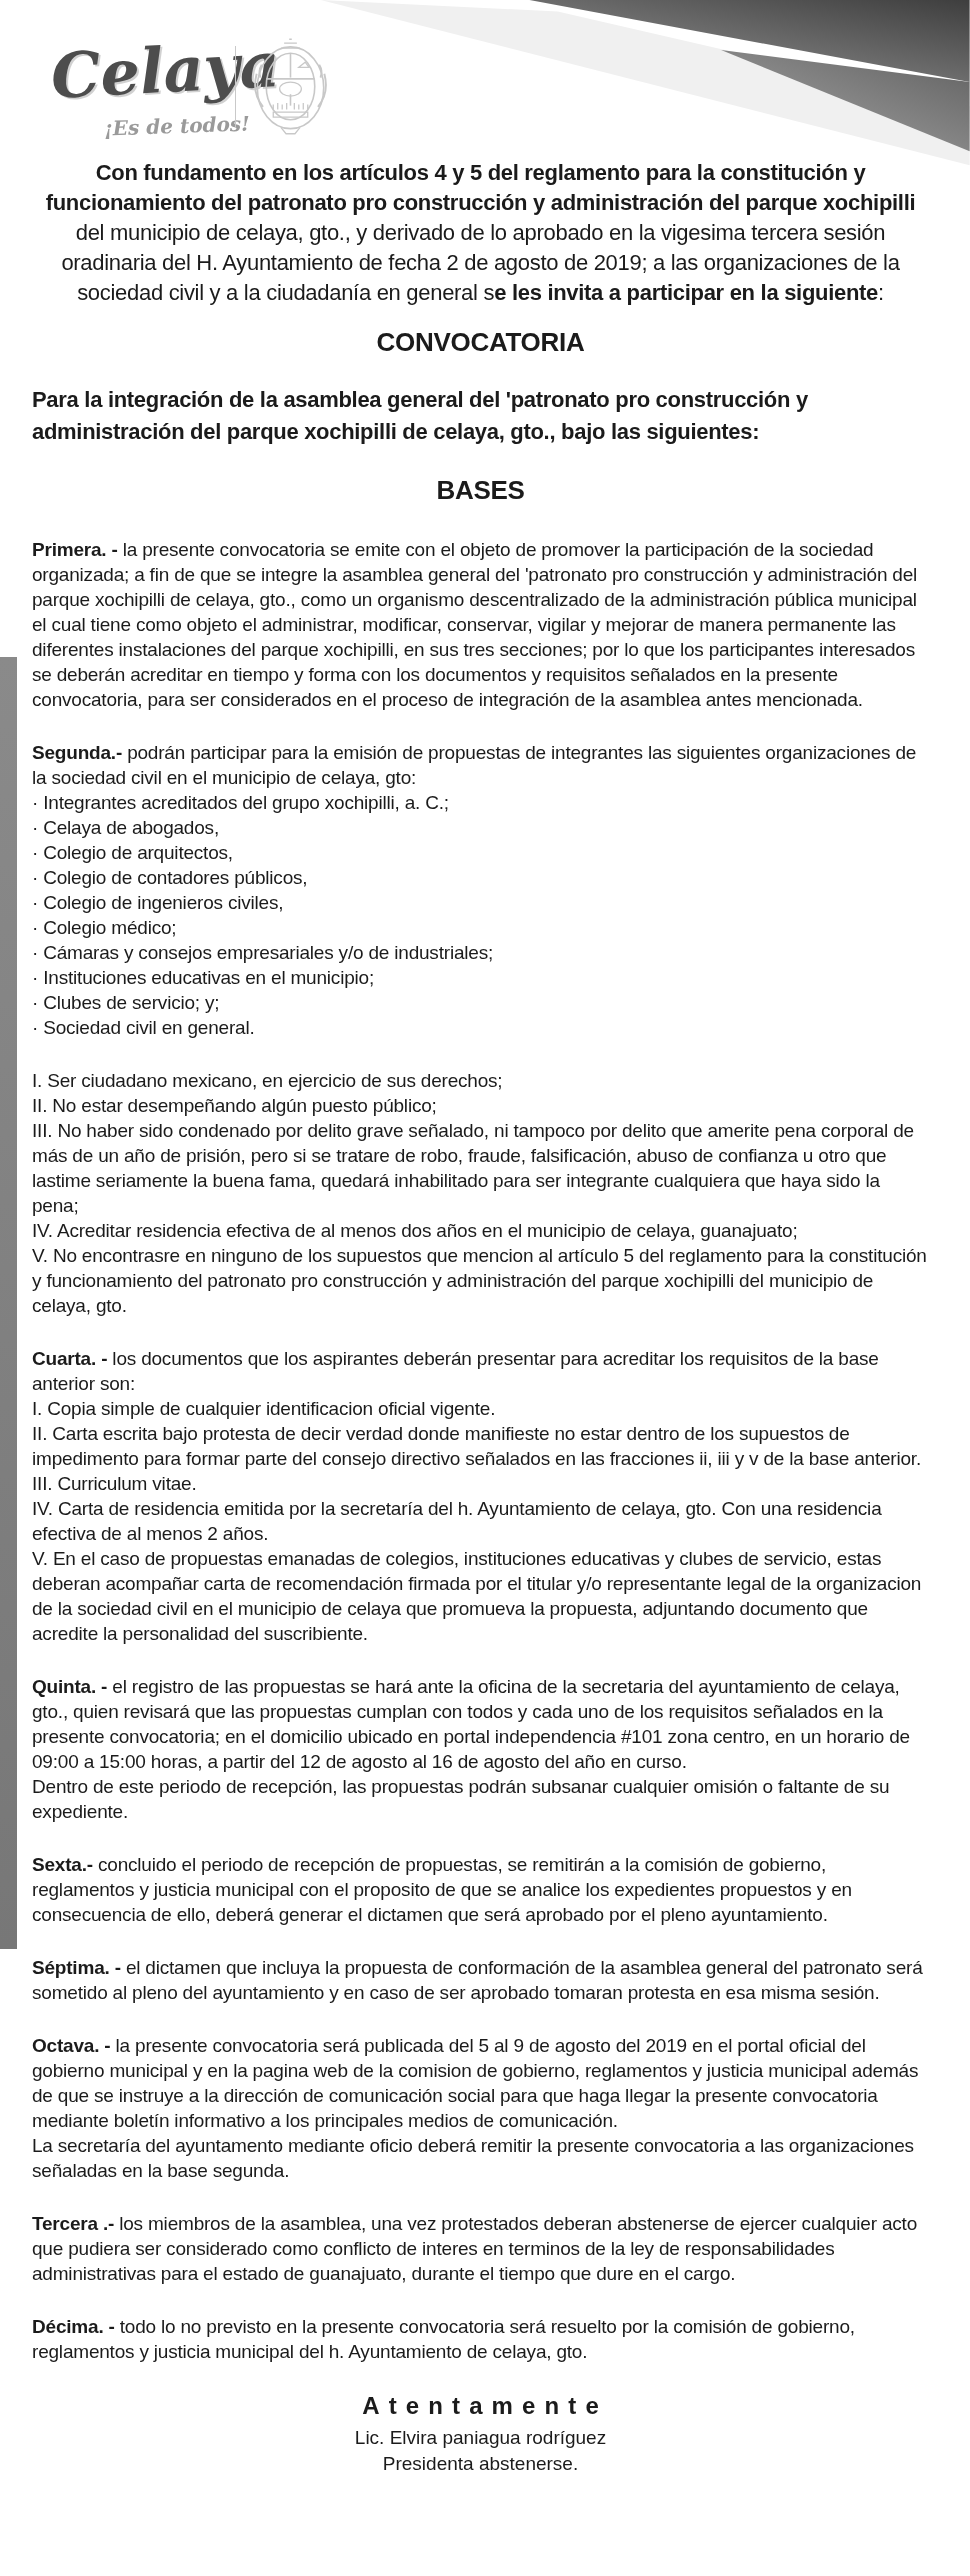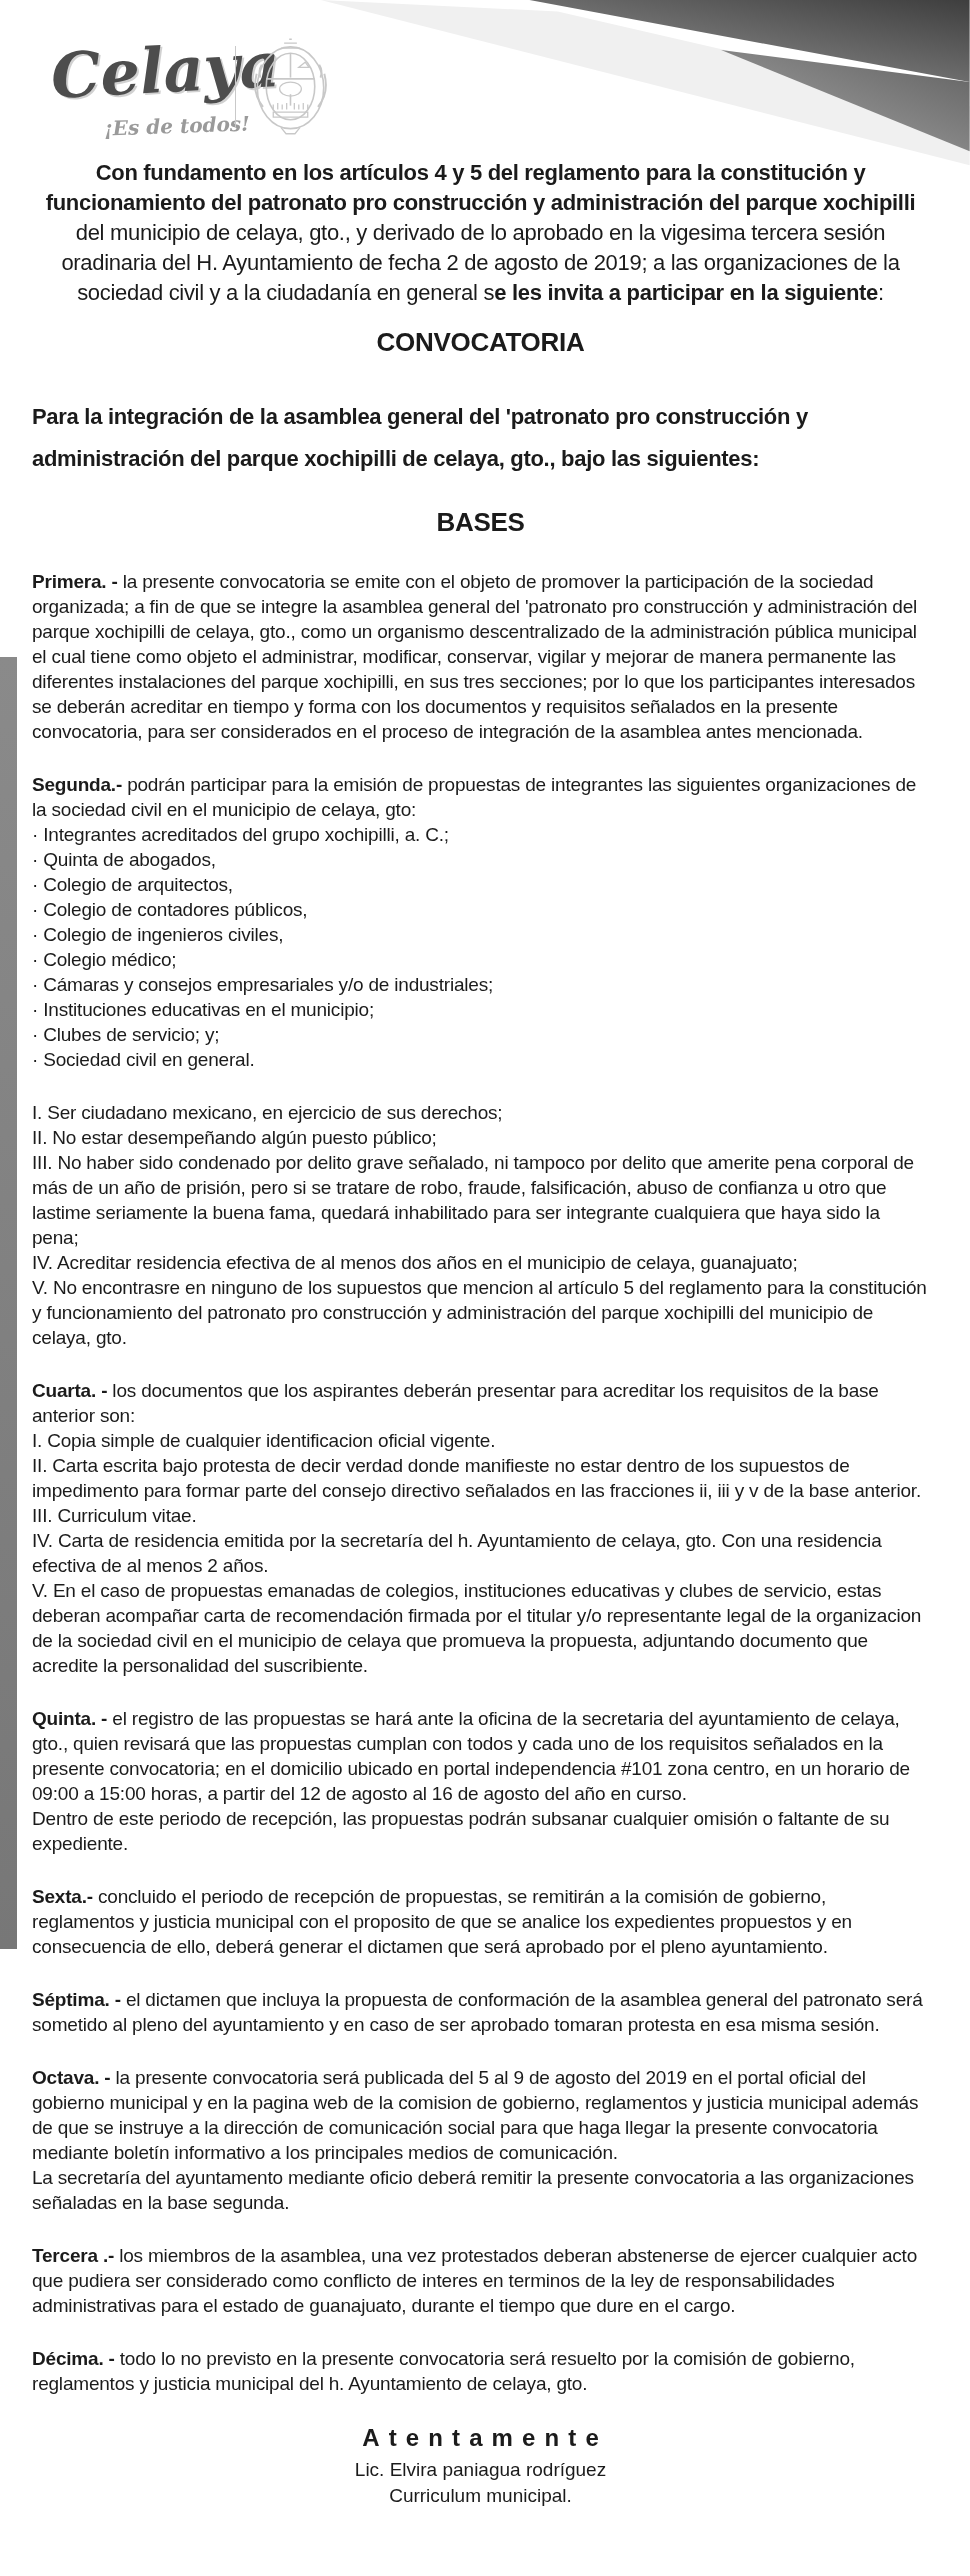--- a/index.html
+++ b/index.html
@@ -37,21 +37,21 @@
   .intro{
     text-align:center;font-size:22px;line-height:30px;
     letter-spacing:-0.3px;margin:0 6.4px;
   }
   .intro .b,.bline .b,.pintegr{font-weight:bold;}
   .h-conv,.h-bases{
     text-align:center;font-weight:bold;font-size:26px;letter-spacing:-0.3px;
   }
   .h-conv{margin-top:19px;}
   .h-bases{margin-top:27px;}
-  .pintegr{font-size:22px;line-height:42px;letter-spacing:-0.3px;margin-top:38px;}
+  .pintegr{font-size:22px;line-height:32px;letter-spacing:-0.3px;margin-top:26px;}
   .sections{margin-top:31px;font-size:19px;line-height:25px;letter-spacing:-0.2px;}
   .section{margin-bottom:28px;}
   .bline{margin:0;}
   
   .signature{margin-top:16.7px;text-align:center;}
   .sig-closing{font-weight:bold;font-size:24px;letter-spacing:0.38em;text-indent:0.38em;}
   .sig-name{font-size:19px;line-height:27px;margin-top:3.8px;}
   .sig-role{font-size:19px;line-height:26px;}
 </style>
 </head>
@@ -114,21 +114,21 @@
 
     <div class="h-bases">BASES</div>
 
     <div class="sections">
         <div class="section">
           <div class="bline"><span class="b">Primera. - </span><span>la presente convocatoria se emite con el objeto de promover la participación de la sociedad organizada; a fin de que se integre la asamblea general del 'patronato pro construcción y administración del parque xochipilli de celaya, gto., como un organismo descentralizado de la administración pública municipal el cual tiene como objeto el administrar, modificar, conservar, vigilar y mejorar de manera permanente las diferentes instalaciones del parque xochipilli, en sus tres secciones; por lo que los participantes interesados se deberán acreditar en tiempo y forma con los documentos y requisitos señalados en la presente convocatoria, para ser considerados en el proceso de integración de la asamblea antes mencionada.</span></div>
         </div>
         <div class="section">
           <div class="bline"><span class="b">Segunda.- </span><span>podrán participar para la emisión de propuestas de integrantes las siguientes organizaciones de la sociedad civil en el municipio de celaya, gto:</span></div>
           <div class="bline"><span>· Integrantes acreditados del grupo xochipilli, a. C.;</span></div>
-          <div class="bline"><span>· Quinta de abogados,</span></div>
+          <div class="bline"><span>· Celaya de abogados,</span></div>
           <div class="bline"><span>· Colegio de arquitectos,</span></div>
           <div class="bline"><span>· Colegio de contadores públicos,</span></div>
           <div class="bline"><span>· Colegio de ingenieros civiles,</span></div>
           <div class="bline"><span>· Colegio médico;</span></div>
           <div class="bline"><span>· Cámaras y consejos empresariales y/o de industriales;</span></div>
           <div class="bline"><span>· Instituciones educativas en el municipio;</span></div>
           <div class="bline"><span>· Clubes de servicio; y;</span></div>
           <div class="bline"><span>· Sociedad civil en general.</span></div>
         </div>
         <div class="section">
@@ -164,18 +164,18 @@
           <div class="bline"><span class="b">Tercera .- </span><span>los miembros de la asamblea, una vez protestados deberan abstenerse de ejercer cualquier acto que pudiera ser considerado como conflicto de interes en terminos de la ley de responsabilidades administrativas para el estado de guanajuato, durante el tiempo que dure en el cargo.</span></div>
         </div>
         <div class="section">
           <div class="bline"><span class="b">Décima. - </span><span>todo lo no previsto en la presente convocatoria será resuelto por la comisión de gobierno, reglamentos y justicia municipal del h. Ayuntamiento de celaya, gto.</span></div>
         </div>
       </div>
 
     <div class="signature">
       <div class="sig-closing">Atentamente</div>
       <div class="sig-name">Lic. Elvira paniagua rodríguez</div>
-      <div class="sig-role">Curriculum municipal.</div>
+      <div class="sig-role">Presidenta abstenerse.</div>
     </div>
 
   </div>
 </div>
 
 
 </body></html>

